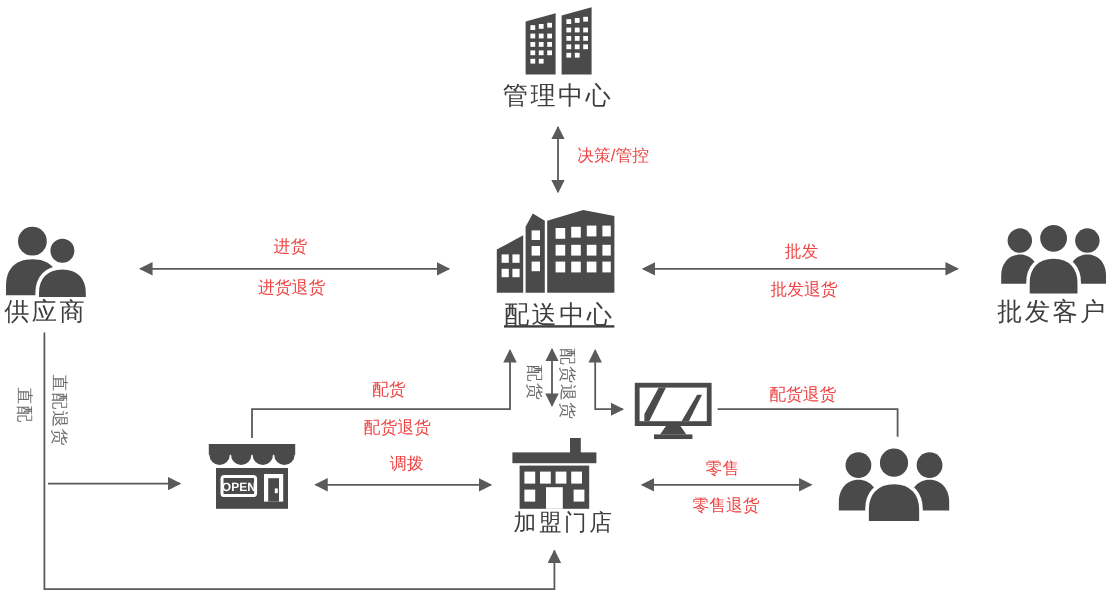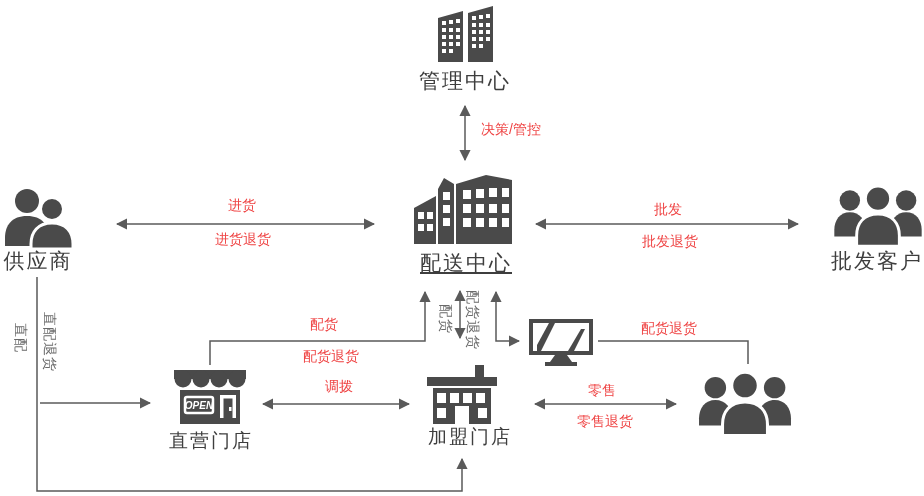--- a/index.html
+++ b/index.html
@@ -145,38 +145,37 @@
         <path d="M75,29 C65,29 59,37 59,47 L59,54 L91,54 L91,47 C91,37 85,29 75,29 Z"></path>
       </g>
       <g fill="#4a4a4a" stroke="#ffffff" stroke-width="3">
         <circle cx="46" cy="15" r="13"></circle>
         <path d="M46,31 C31,31 24,41 24,53 L24,64 L68,64 L68,53 C68,41 61,31 46,31 Z"></path>
       </g>
     </svg>
   </div>
   <div class="nlabel" style="left:817px;top:249px;width:120px;">批发客户</div>
 
-  <div class="abs" style="left:168px;top:366px;font-style:italic;">
+  <div class="abs" style="left:168px;top:366px;">
     <svg width="84" height="62" viewBox="0 0 84 62">
       <g fill="#4a4a4a">
         <rect x="6" y="4" width="72" height="9"></rect>
         <circle cx="15" cy="13" r="8.5"></circle>
         <circle cx="33" cy="13" r="8.5"></circle>
         <circle cx="51" cy="13" r="8.5"></circle>
         <circle cx="69" cy="13" r="8.5"></circle>
         <rect x="12" y="24" width="60" height="34"></rect>
       </g>
       <rect x="17" y="31" width="28" height="16" rx="2" fill="none" stroke="#ffffff" stroke-width="2.5"></rect>
       <text x="31" y="43" fill="#ffffff" font-size="10" font-weight="bold" text-anchor="middle" font-family="Liberation Sans, sans-serif">OPEN</text>
       <rect x="52" y="29" width="16" height="23" fill="#ffffff"></rect>
       <rect x="55.5" y="32.5" width="9" height="19.5" fill="#4a4a4a"></rect>
       <rect x="61" y="41" width="2.5" height="4" fill="#ffffff"></rect>
     </svg>
   </div>
-  <div class="nlabel small" style="left:151px;top:431px;width:120px;">直营门店</div>
 
   <div class="abs" style="left:426px;top:364px;">
     <svg width="72" height="62" viewBox="0 0 72 62">
       <g fill="#4a4a4a">
         <rect x="49" y="1" width="9" height="14"></rect>
         <rect x="1" y="13" width="70" height="9"></rect>
         <rect x="7" y="24" width="58" height="36"></rect>
       </g>
       <g fill="#ffffff">
         <rect x="11" y="29" width="9" height="10"></rect>

